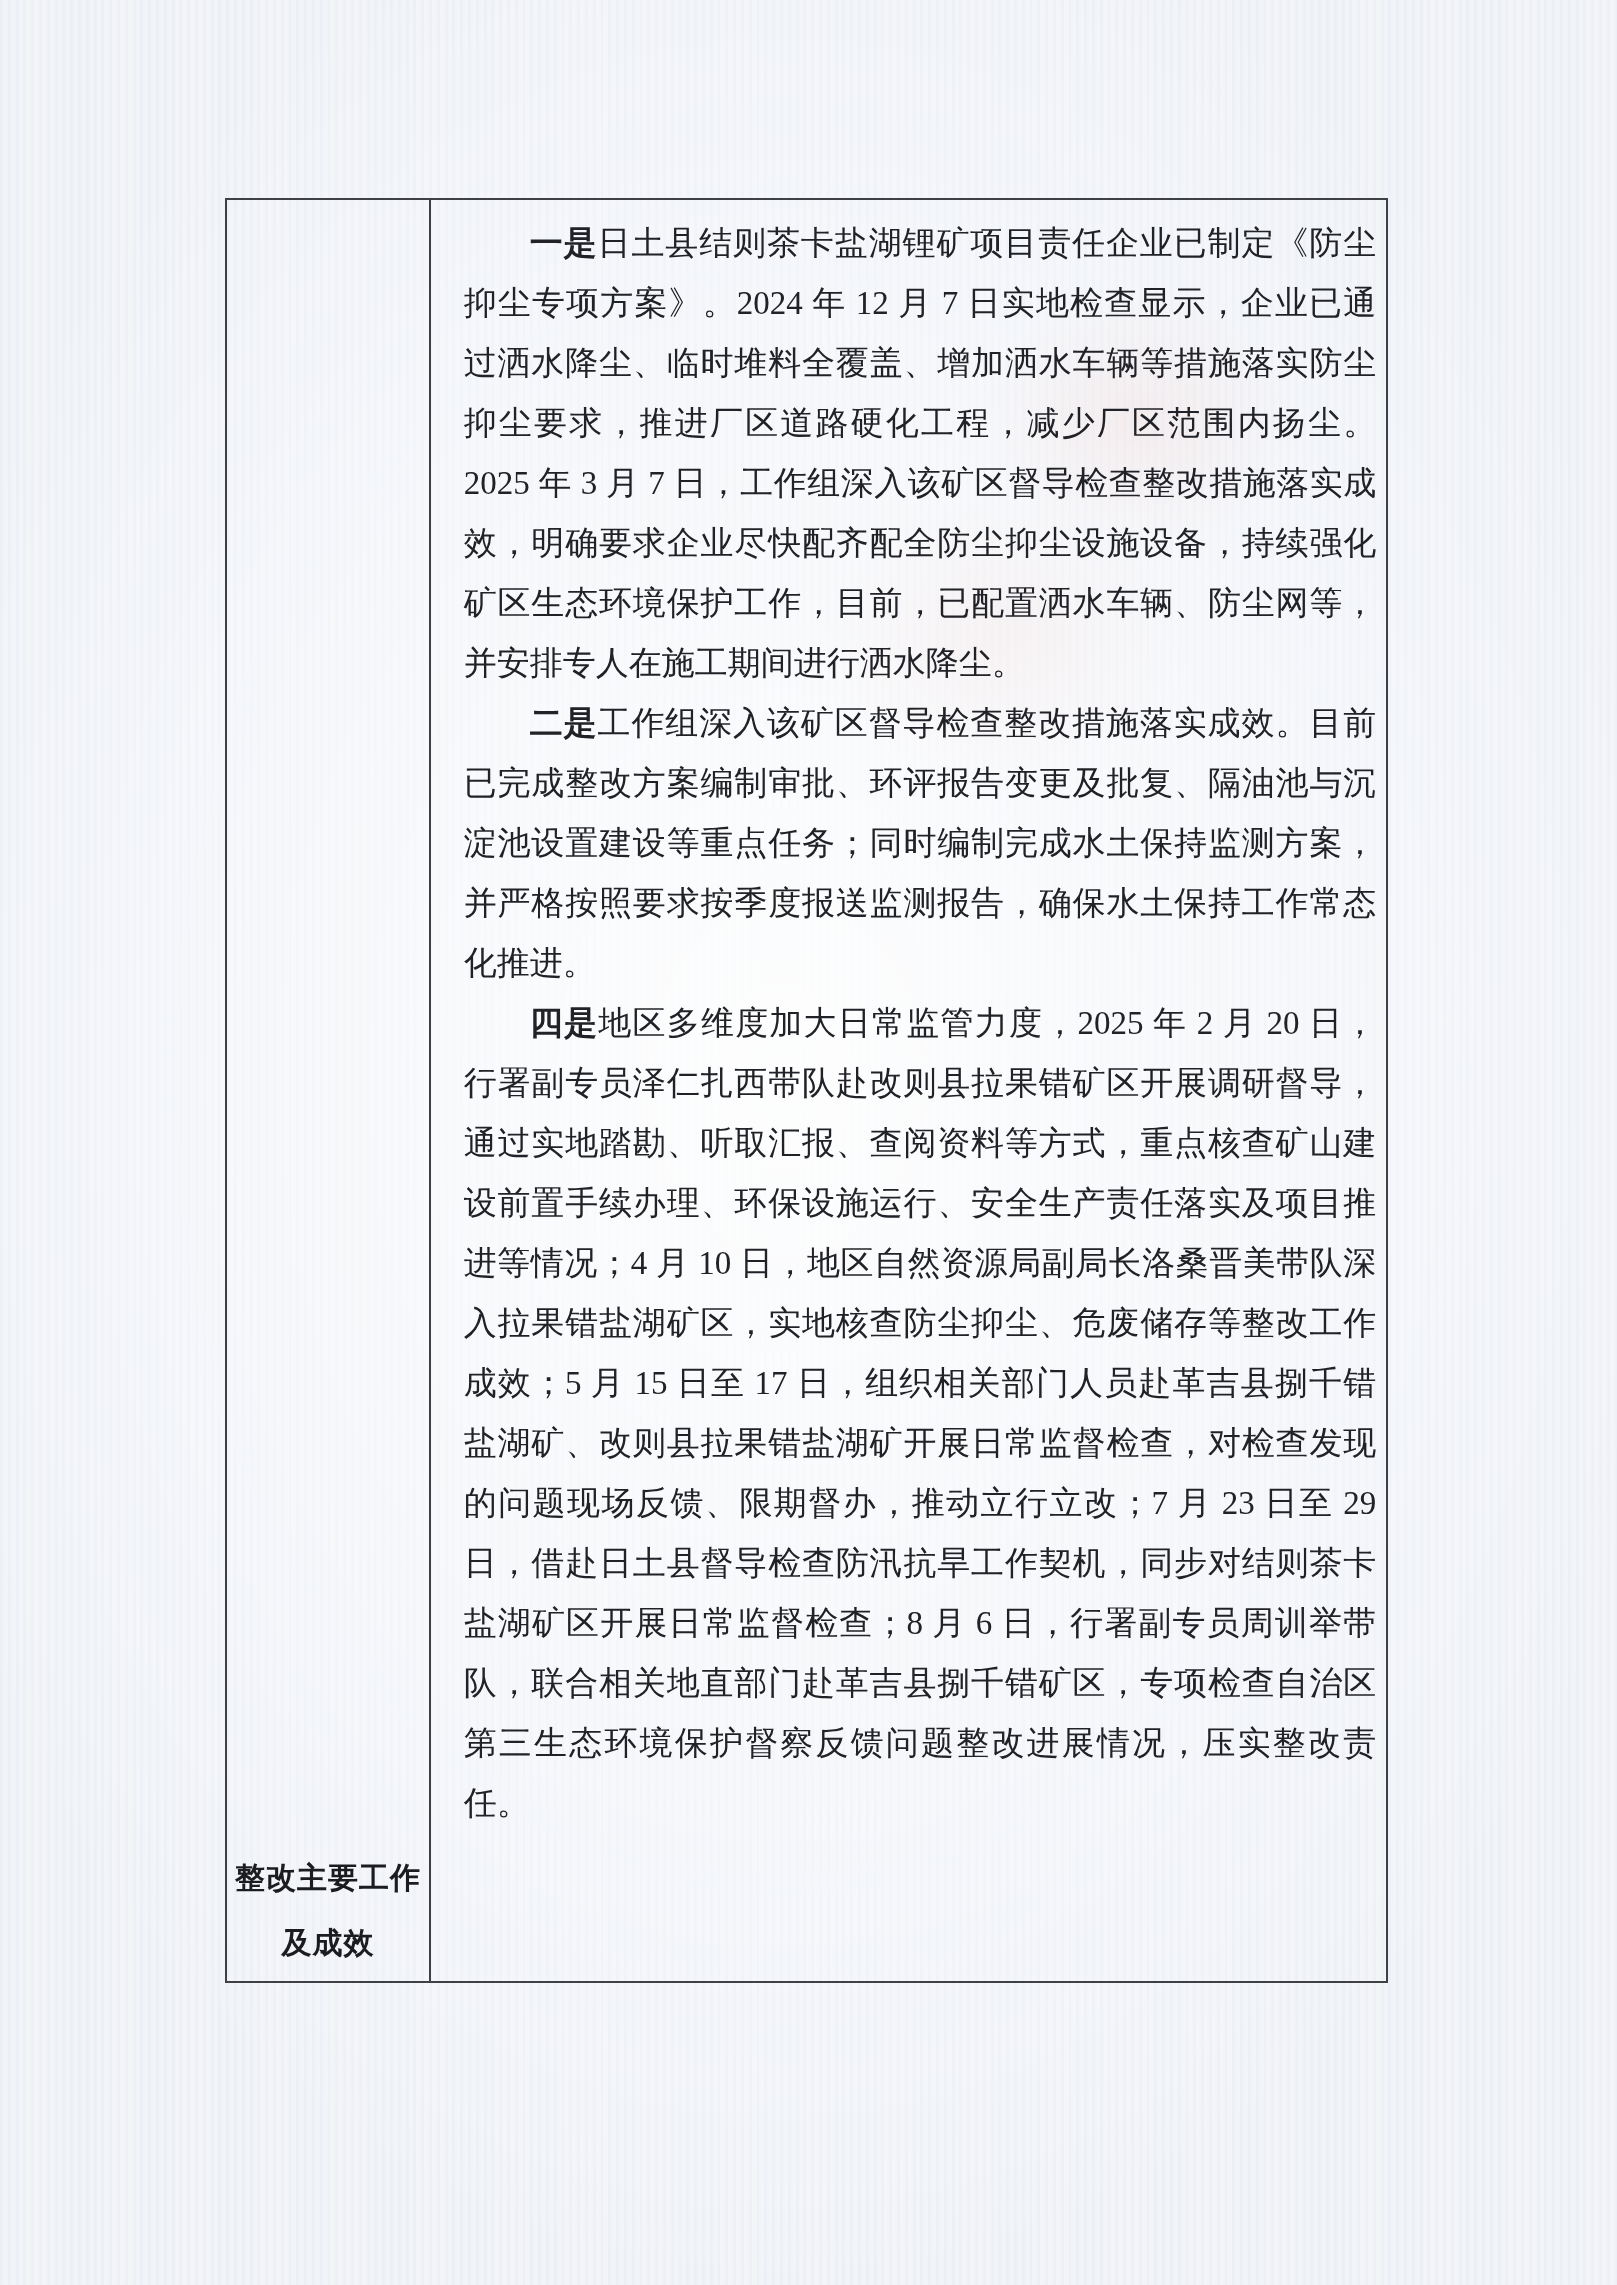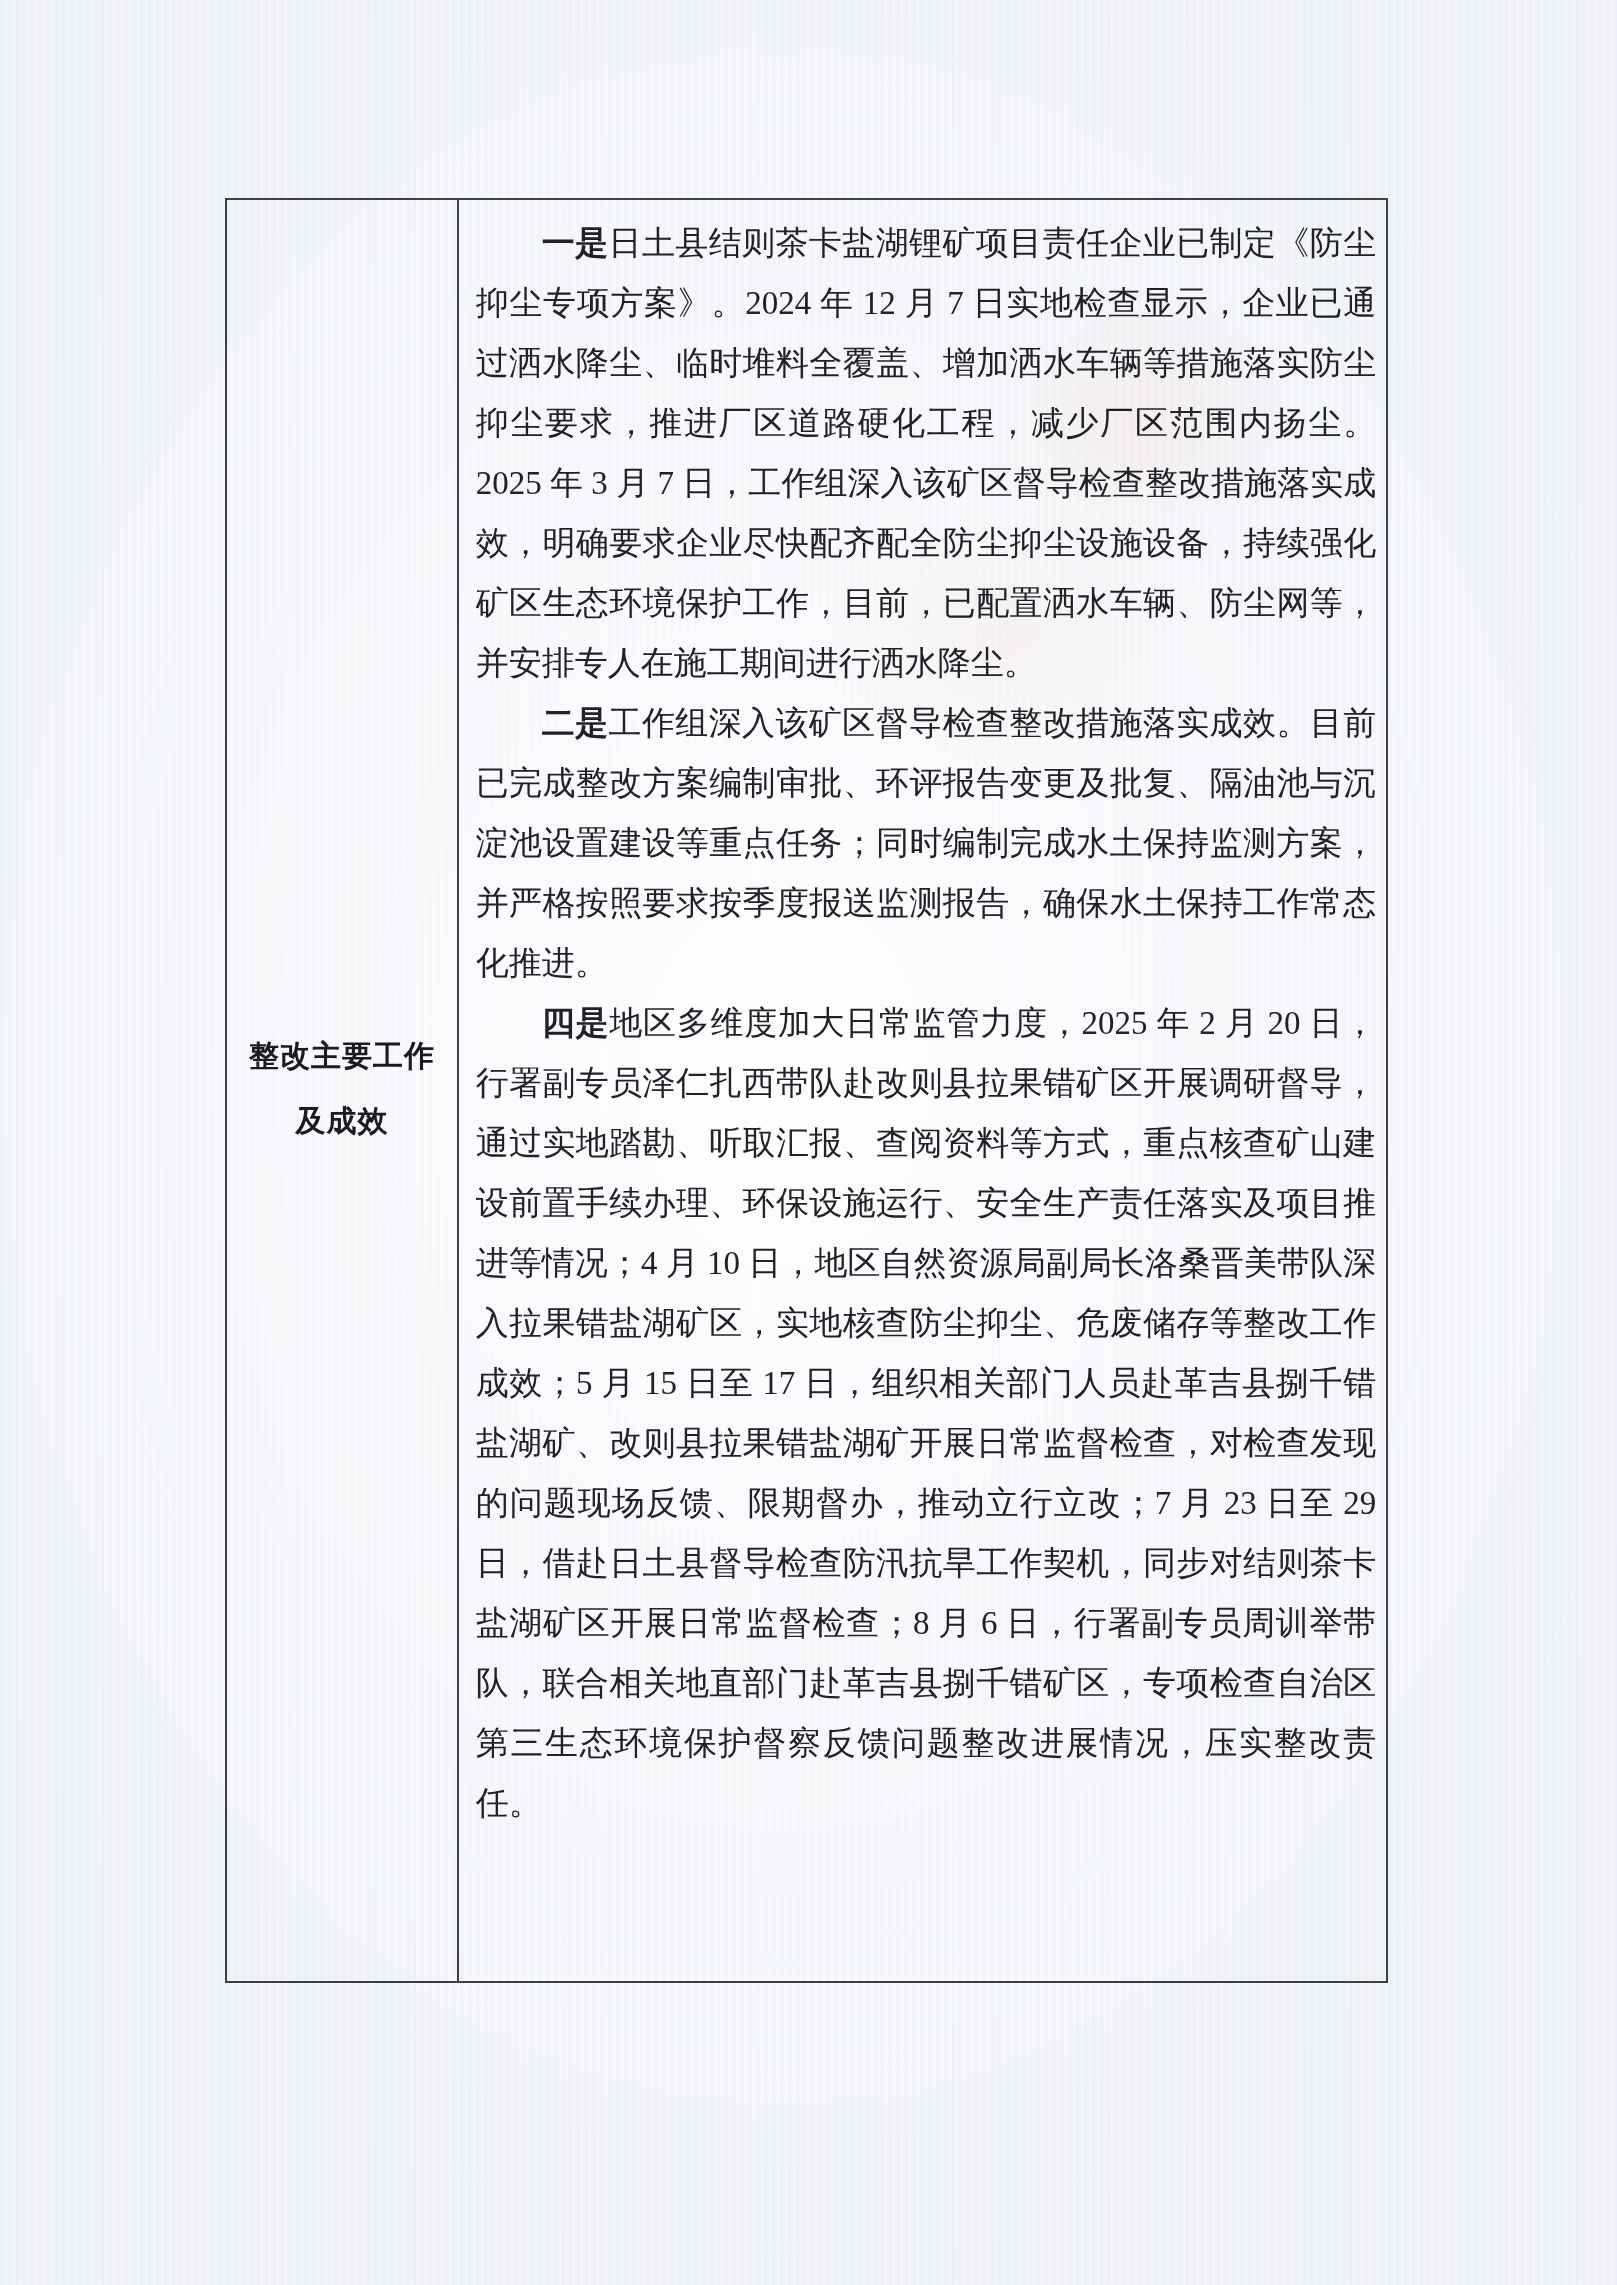--- a/index.html
+++ b/index.html
@@ -19,45 +19,46 @@
     font-family: "Liberation Serif", "DejaVu Serif", serif;
   }
   .doc-table {
     position: absolute;
     left: 225px; top: 198px;
     width: 1163px; height: 1785px;
     border: 2px solid #3e4045;
     display: flex;
   }
   .label-cell {
-    width: 232px;
+    width: 204px;
     border-right: 2px solid #3e4045;
     display: flex;
     flex-direction: column;
-    justify-content: center;
+    justify-content: flex-end;
     align-items: center;
     padding-bottom: 5.9px;
   }
   .label-line {
     font-family: "Liberation Sans", "DejaVu Sans", sans-serif;
     font-weight: 700;
     font-size: 30px;
     line-height: 65px;
     letter-spacing: 1px;
     color: #1b1c20;
     white-space: nowrap;
   }
   .content-cell {
     flex: 1;
     padding: 12.7px 9.8px 0 16.7px;
     font-size: 33px;
     line-height: 60px;
     color: #212227;
     text-align: justify;
     text-justify: inter-ideograph;
+    margin-left: 16px;
   }
   .content-cell p {
     margin: 0;
     text-indent: 2em;
   }
   .lead {
     font-weight: 700;
   }
 </style>
 </head>

